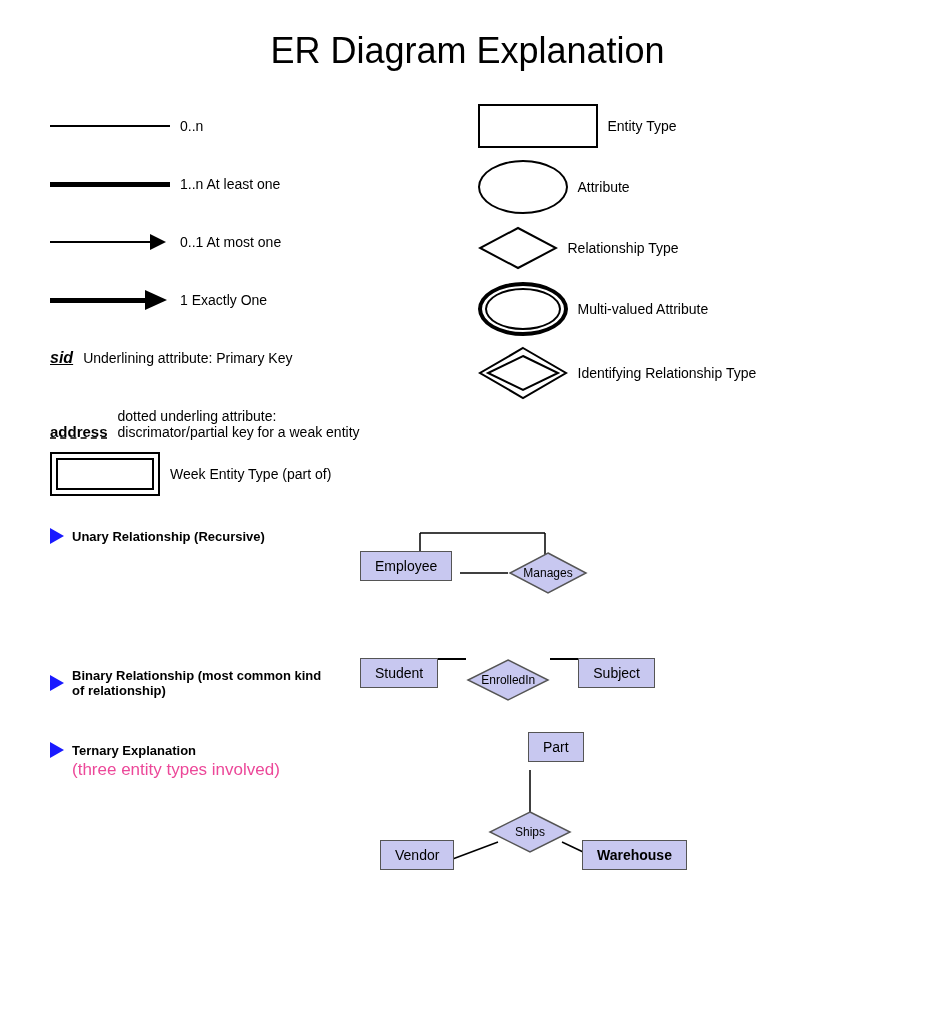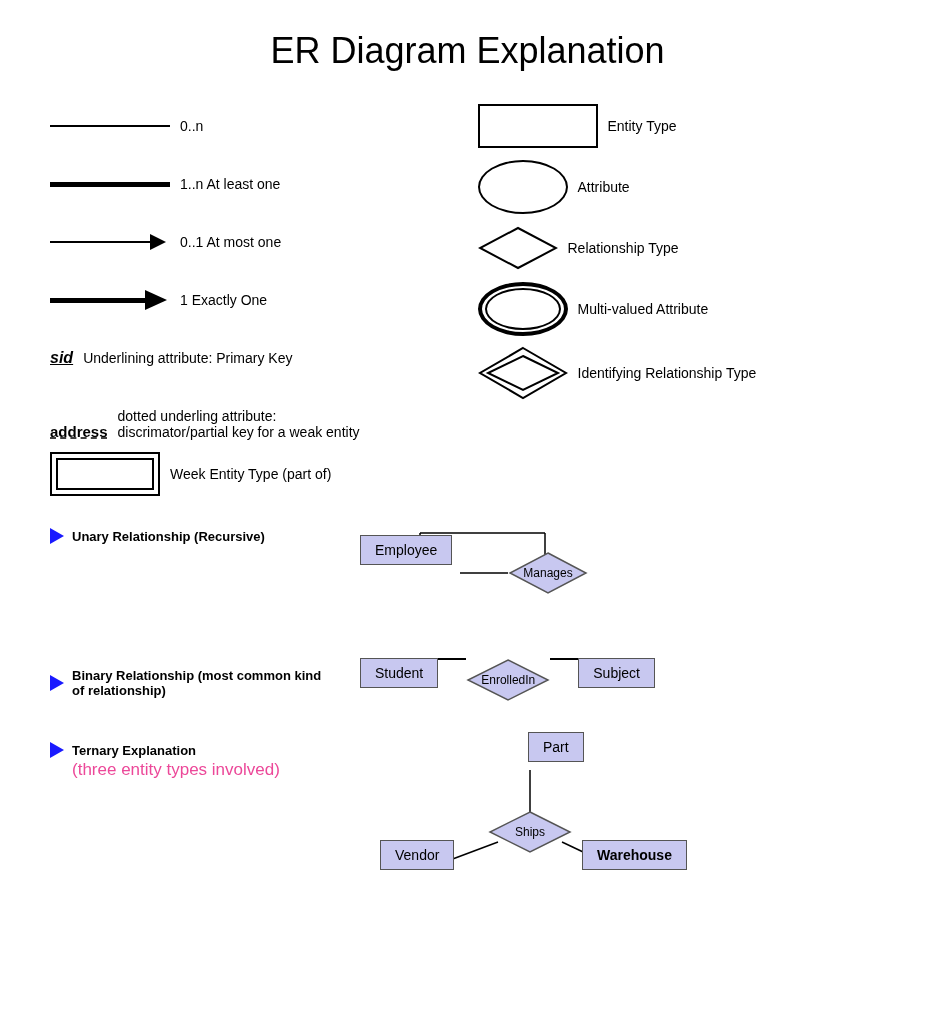--- a/index.html
+++ b/index.html
@@ -375,21 +375,21 @@
 
         <line x1="60" y1="42" x2="60" y2="15" stroke="#000" stroke-width="1.5"></line>
 
         <line x1="60" y1="15" x2="185" y2="15" stroke="#000" stroke-width="1.5"></line>
 
         <line x1="185" y1="15" x2="185" y2="45" stroke="#000" stroke-width="1.5"></line>
 
         <line x1="100" y1="55" x2="148" y2="55" stroke="#000" stroke-width="1.5"></line>
       </svg>
 
-      <div style="position:absolute; left:0; top:17px;">
+      <div style="position:absolute; left:0; top:33px;">
         <div class="er-entity">Employee</div>
       </div>
 
       <div style="position:absolute; left:148px; top:33px;">
         <div class="er-diamond">
           <svg width="80" height="44" viewBox="0 0 80 44">
             <polygon points="40,2 78,22 40,42 2,22" fill="#c8c8f0" stroke="#555" stroke-width="1.5"></polygon>
           </svg>
           <span class="er-diamond-label">Manages</span>
         </div>

